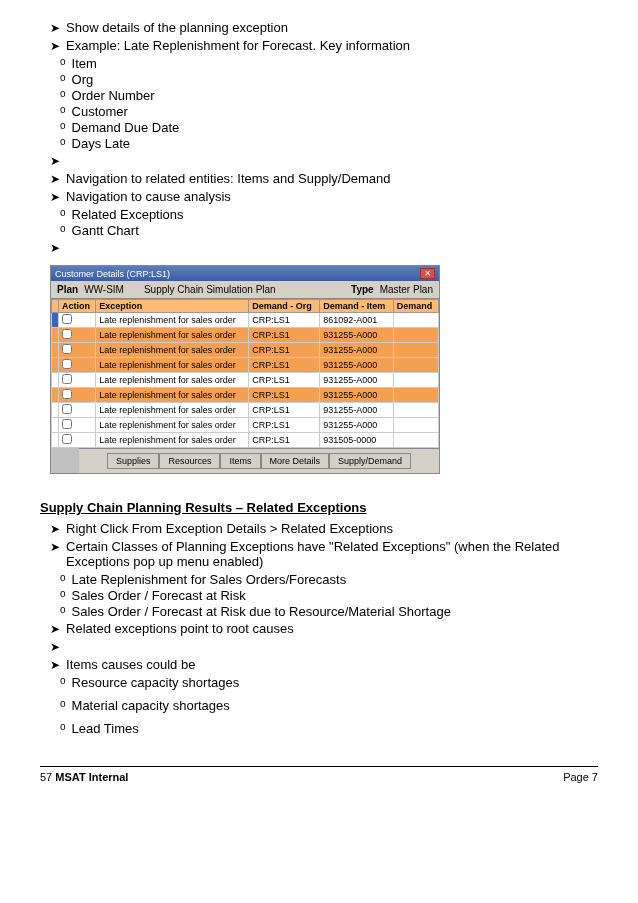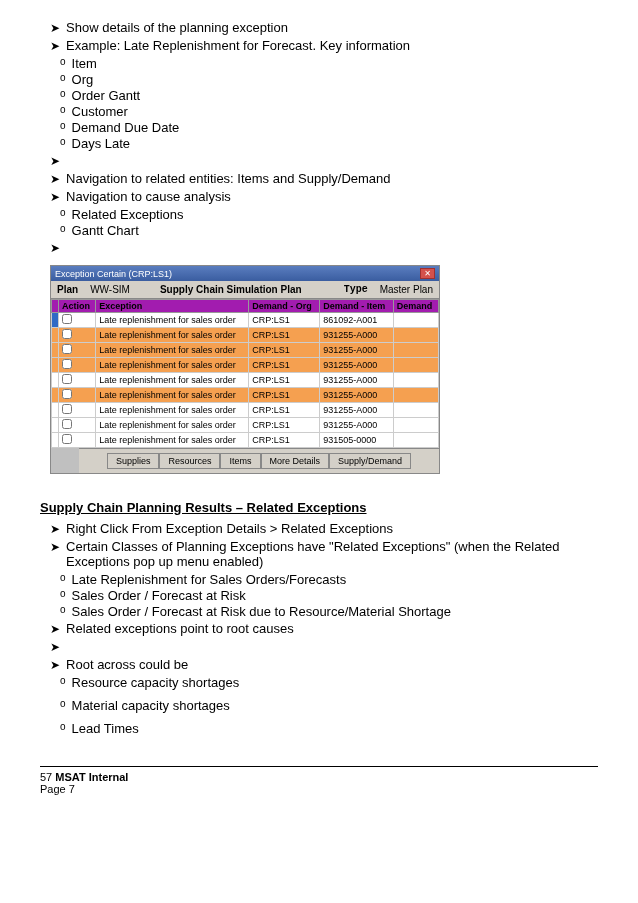--- a/index.html
+++ b/index.html
@@ -82,37 +82,37 @@
       border-bottom: 1px solid #888;
       padding: 3px 6px;
       display: flex;
       align-items: center;
       font-size: 10px;
       gap: 4px;
     }
 
     .screenshot-header .field-label {
       font-weight: bold;
-      margin-right: 8px;
+      margin-right: 2px;
     }
 
     .screenshot-header .field-value {
       font-weight: normal;
       color: #000;
     }
 
     .screenshot-table {
       width: 100%;
       border-collapse: collapse;
       background: #fff;
       font-size: 9px;
     }
 
     .screenshot-table th {
-      background: #a21caf;
+      background: #fdba74;
       border: 1px solid #999;
       padding: 1px 3px;
       text-align: left;
       font-weight: bold;
       font-size: 9px;
     }
 
     .screenshot-table td {
       border: 1px solid #ccc;
       padding: 1px 3px;
@@ -151,21 +151,20 @@
       text-decoration: underline;
     }
 
     .page-footer {
       margin-top: 30px;
       border-top: 1px solid #000;
       padding-top: 4px;
       display: flex;
       justify-content: space-between;
       font-size: 11px;
-      flex-direction: column;
     }
   </style>
 </head>
 <body>
 
 <ul class="bullet-list" id="top-bullets">
     <li>
       <span class="bullet-arrow">➤</span>
       <span>Show details of the planning exception</span>
     </li>
@@ -177,21 +176,21 @@
       <li>
         <span class="sub-bullet">o</span>
         <span>Item</span>
       </li>
       <li>
         <span class="sub-bullet">o</span>
         <span>Org</span>
       </li>
       <li>
         <span class="sub-bullet">o</span>
-        <span>Order Gantt</span>
+        <span>Order Number</span>
       </li>
       <li>
         <span class="sub-bullet">o</span>
         <span>Customer</span>
       </li>
       <li>
         <span class="sub-bullet">o</span>
         <span>Demand Due Date</span>
       </li>
       <li>
@@ -220,28 +219,28 @@
         <span>Gantt Chart</span>
       </li>
     </ul>
     <li>
       <span class="bullet-arrow">➤</span>
     </li>
   </ul>
 
 <div class="screenshot-box">
   <div class="screenshot-titlebar">
-    <span>Exception Certain (CRP:LS1)</span>
+    <span>Customer Details (CRP:LS1)</span>
     <span class="close-btn">✕</span>
   </div>
   <div class="screenshot-header">
     <span class="field-label">Plan</span>
     <span class="field-value">WW-SIM</span>
-    <span style="margin-left:26px;font-weight:bold;">Supply Chain Simulation Plan</span>
-    <span style="margin-left:auto;font-family:Liberation Mono, monospace;" class="field-label">Type</span>
+    <span style="margin-left:16px;">Supply Chain Simulation Plan</span>
+    <span style="margin-left:auto;" class="field-label">Type</span>
     <span class="field-value">Master Plan</span>
   </div>
   <table class="screenshot-table" id="exception-table">
       <thead>
         <tr>
           <th style="width: 6px;"></th>
           <th>Action</th>
           <th>Exception</th>
           <th>Demand - Org</th>
           <th>Demand - Item</th>
@@ -358,21 +357,21 @@
     </ul>
     <li>
       <span class="bullet-arrow">➤</span>
       <span>Related exceptions point to root causes</span>
     </li>
     <li>
       <span class="bullet-arrow">➤</span>
     </li>
     <li>
       <span class="bullet-arrow">➤</span>
-      <span>Root across could be</span>
+      <span>Items causes could be</span>
     </li>
     <ul class="sub-list">
       <li>
         <span class="sub-bullet">o</span>
         <span>Resource capacity shortages</span>
       </li>
       <li style="height: 6px;"></li>
       <li>
         <span class="sub-bullet">o</span>
         <span>Material capacity shortages</span>

